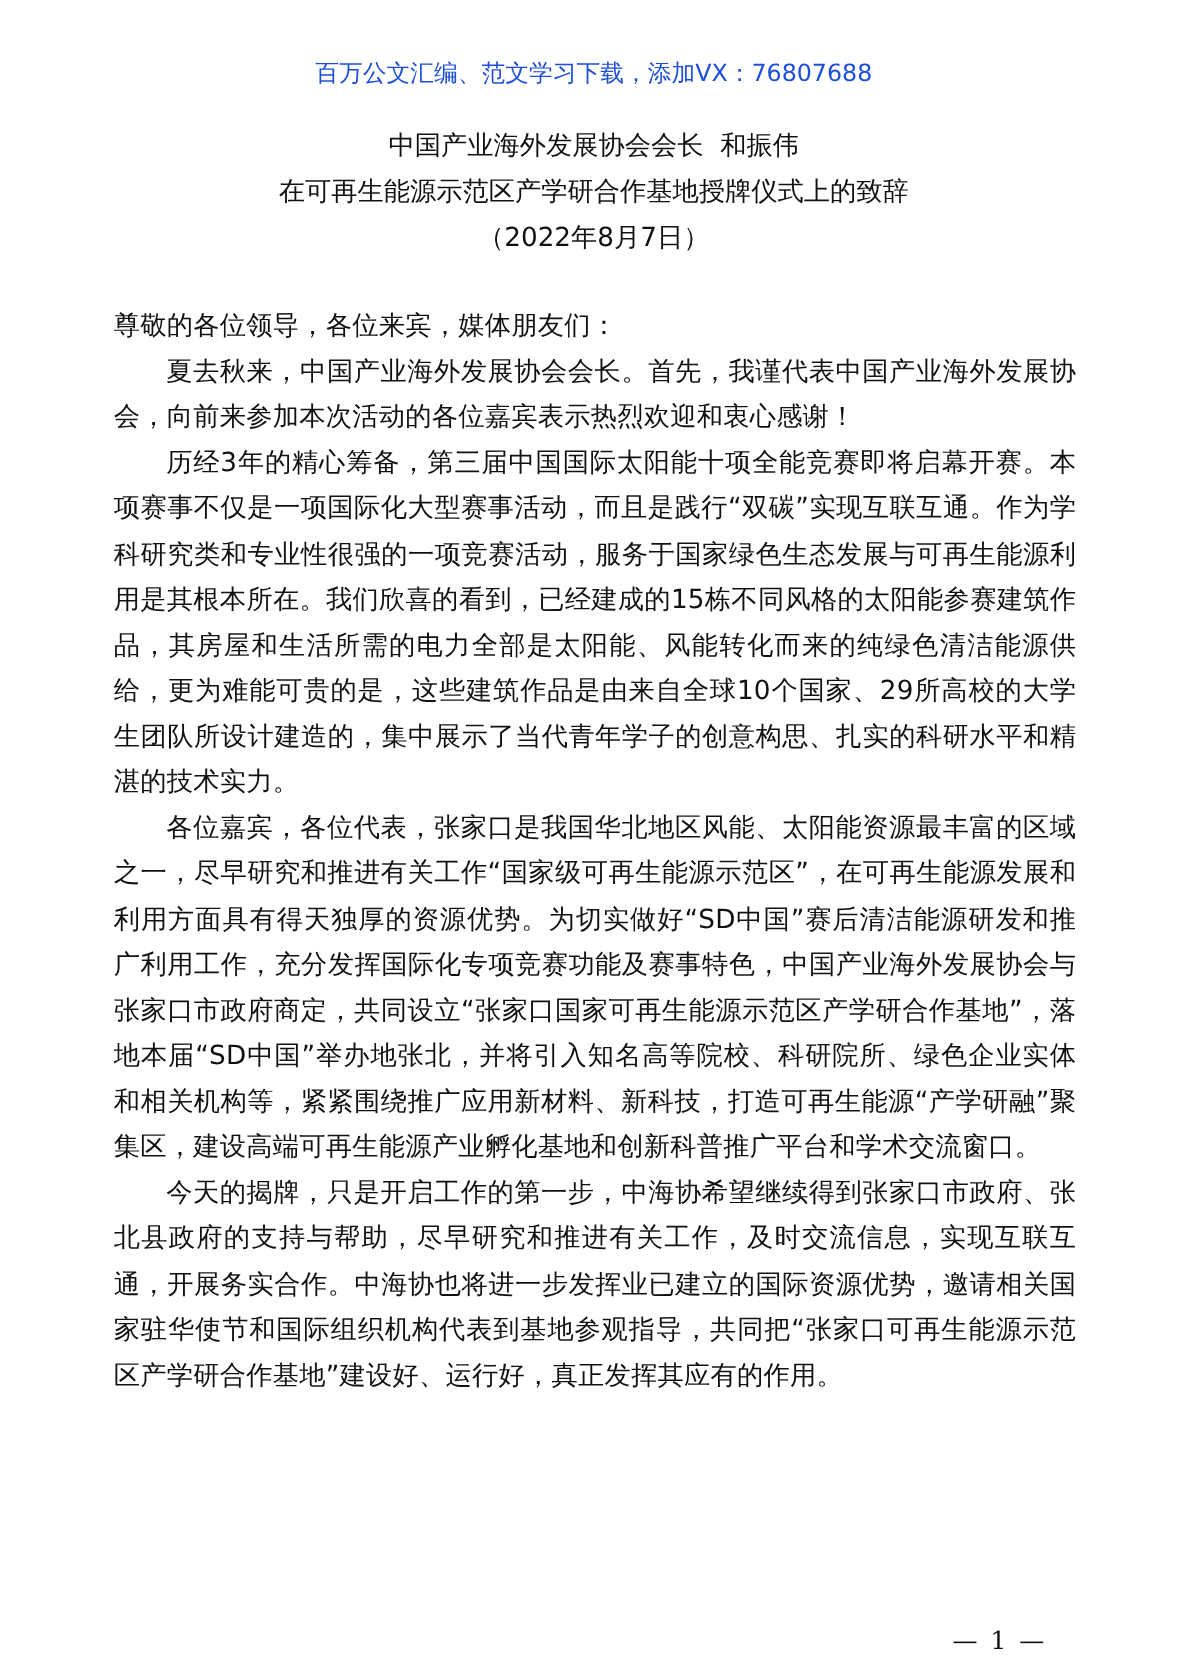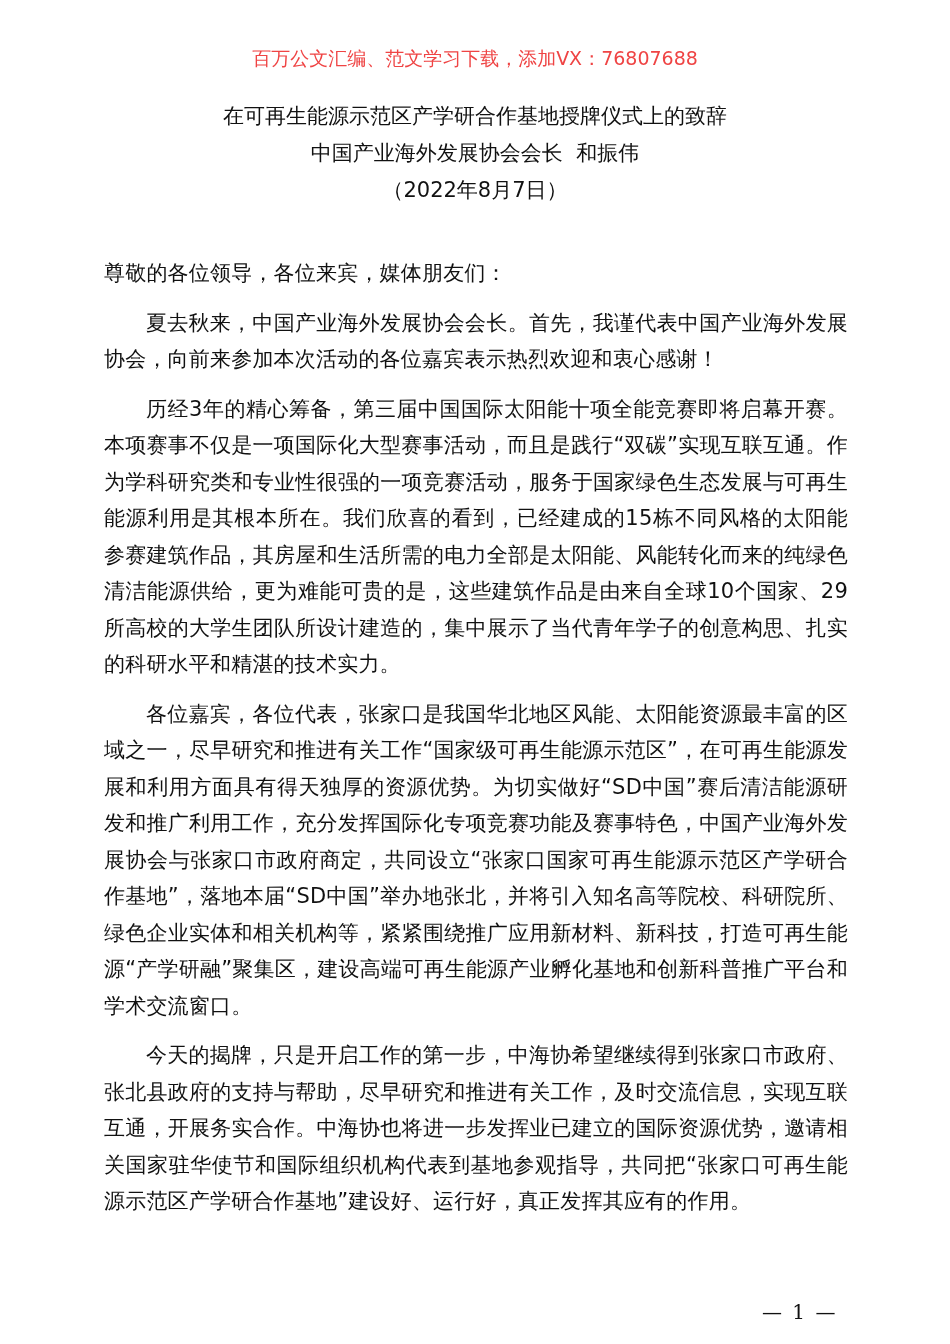--- a/index.html
+++ b/index.html
@@ -1,37 +1,37 @@
 <!DOCTYPE html>
 <html><head>
 <meta charset="utf-8">
 <style>
   html, body { margin:0; padding:0; background:#ffffff; }
   body { width:950px; height:1344px; position:relative; overflow:hidden;
          font-family:"DejaVu Sans", "Liberation Sans", sans-serif; color:#111; }
   .banner { position:absolute; top:46px; left:0; width:950px; text-align:center;
-            font-size:19px; color:#ef4444; }
+            font-size:19px; color:#1d4ed8; }
   .title-block { position:absolute; top:98px; left:0; width:950px; text-align:center;
                  font-size:21px; line-height:37px; color:#111; }
   .body { position:absolute; top:242px; left:91px; width:770px;
           font-size:21px; line-height:36.5px; text-align:justify; letter-spacing:0.2px; }
-  .body p { margin:13px; }
+  .body p { margin:0; }
   .indent { text-indent:42px; }
   .bold { font-weight:normal; }
   .page-num { position:absolute; top:1300px; left:762px; font-family:"DejaVu Serif", serif;
               font-size:20px; color:#111; letter-spacing:2px; }
 </style>
 </head>
 <body>
 
 <div class="banner">百万公文汇编、范文学习下载，添加VX：76807688</div>
 
 <div class="title-block">
+  <div style="white-space:pre;">中国产业海外发展协会会长  和振伟</div>
   <div>在可再生能源示范区产学研合作基地授牌仪式上的致辞</div>
-  <div style="white-space:pre;">中国产业海外发展协会会长  和振伟</div>
   <div>（2022年8月7日）</div>
 </div>
 
 <div class="body">
   <p>尊敬的各位领导，各位来宾，媒体朋友们：</p>
   <p class="indent">夏去秋来，中国产业海外发展协会会长。首先，我谨代表中国产业海外发展协会，向前来参加本次活动的各位嘉宾表示热烈欢迎和衷心感谢！</p>
   <p class="indent"><span>历经3年的精心筹备，</span><span class="bold">第三届中国国际太阳能十项全能竞赛即将启幕开赛。</span><span>本项赛事不仅是一项国际化大型赛事活动，而且是践行“双碳”实现互联互通。作为学科研究类和专业性很强的一项竞赛活动，服务于国家绿色生态发展与可再生能源利用是其根本所在。我们欣喜的看到，已经建成的15栋不同风格的太阳能参赛建筑作品，其房屋和生活所需的电力全部是太阳能、风能转化而来的纯绿色清洁能源供给，更为难能可贵的是，这些建筑作品是由来自全球10个国家、29所高校的大学生团队所设计建造的，集中展示了当代青年学子的创意构思、扎实的科研水平和精湛的技术实力。</span></p>
   <p class="indent">各位嘉宾，各位代表，张家口是我国华北地区风能、太阳能资源最丰富的区域之一，尽早研究和推进有关工作“国家级可再生能源示范区”，在可再生能源发展和利用方面具有得天独厚的资源优势。为切实做好“SD中国”赛后清洁能源研发和推广利用工作，充分发挥国际化专项竞赛功能及赛事特色，中国产业海外发展协会与张家口市政府商定，共同设立“张家口国家可再生能源示范区产学研合作基地”，落地本届“SD中国”举办地张北，并将引入知名高等院校、科研院所、绿色企业实体和相关机构等，紧紧围绕推广应用新材料、新科技，打造可再生能源“产学研融”聚集区，建设高端可再生能源产业孵化基地和创新科普推广平台和学术交流窗口。</p>
   <p class="indent">今天的揭牌，只是开启工作的第一步，中海协希望继续得到张家口市政府、张北县政府的支持与帮助，尽早研究和推进有关工作，及时交流信息，实现互联互通，开展务实合作。中海协也将进一步发挥业已建立的国际资源优势，邀请相关国家驻华使节和国际组织机构代表到基地参观指导，共同把“张家口可再生能源示范区产学研合作基地”建设好、运行好，真正发挥其应有的作用。</p>
 </div>

